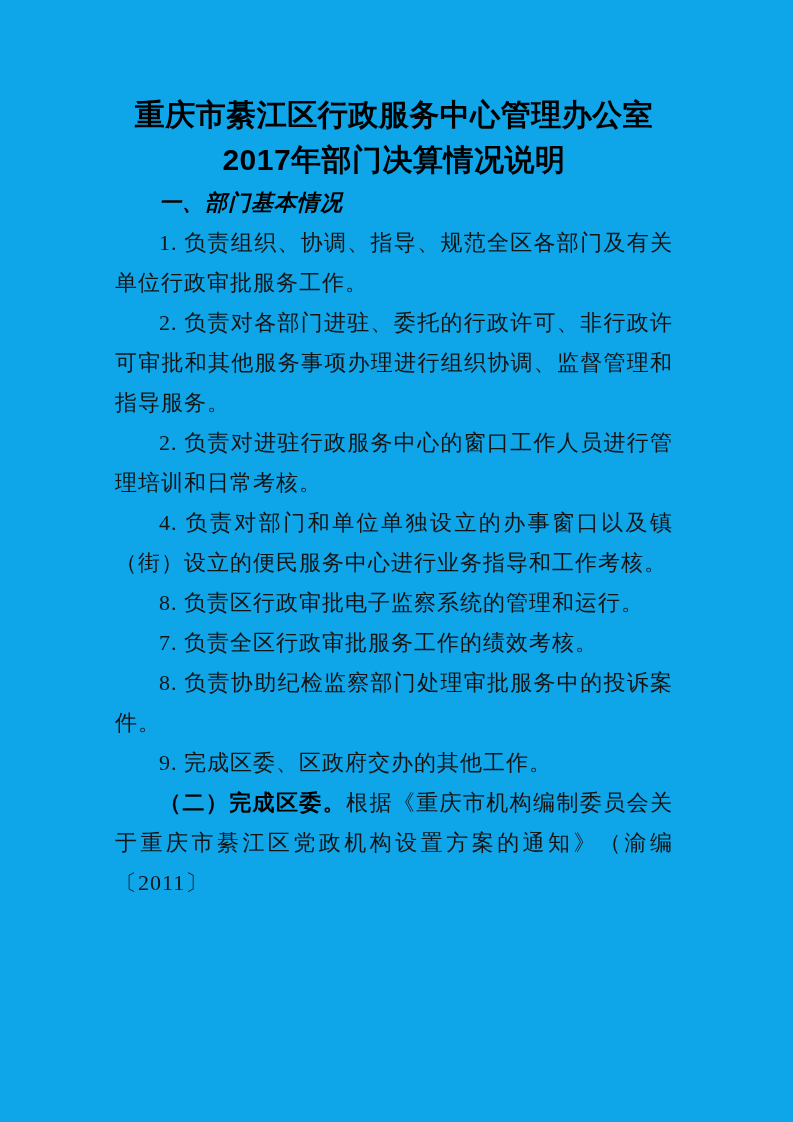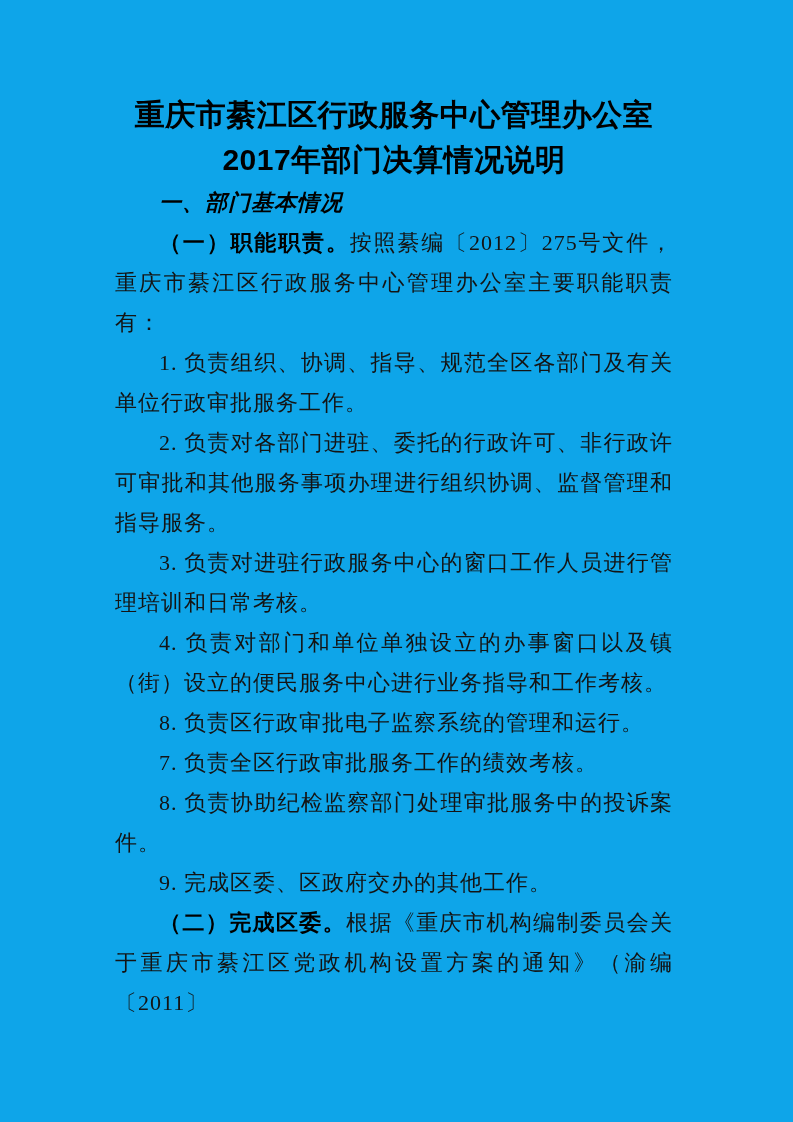--- a/index.html
+++ b/index.html
@@ -56,27 +56,26 @@
 
 <div class="page">
   <div class="doc-title">
     <div>重庆市綦江区行政服务中心管理办公室</div>
     <div>2017年部门决算情况说明</div>
   </div>
 
   <div class="doc-body">
     <p class="section-heading">一、部门基本情况</p>
 
-    <p><span class="lead">（一）职能职责。</span><span>按照綦编〔2012〕275号文件，重庆市綦江区行政服务中心管理办公室主要职能职责有：</span></p>
 
     <p><span>1. 负责组织、协调、指导、规范全区各部门及有关单位行政审批服务工作。</span></p>
 
     <p><span>2. 负责对各部门进驻、委托的行政许可、非行政许可审批和其他服务事项办理进行组织协调、监督管理和指导服务。</span></p>
 
-    <p><span>3. 负责对进驻行政服务中心的窗口工作人员进行管理培训和日常考核。</span></p>
+    <p><span>2. 负责对进驻行政服务中心的窗口工作人员进行管理培训和日常考核。</span></p>
 
     <p><span>4. 负责对部门和单位单独设立的办事窗口以及镇（街）设立的便民服务中心进行业务指导和工作考核。</span></p>
 
 
     <p><span>8. 负责区行政审批电子监察系统的管理和运行。</span></p>
 
     <p><span>7. 负责全区行政审批服务工作的绩效考核。</span></p>
 
     <p><span>8. 负责协助纪检监察部门处理审批服务中的投诉案件。</span></p>
 

